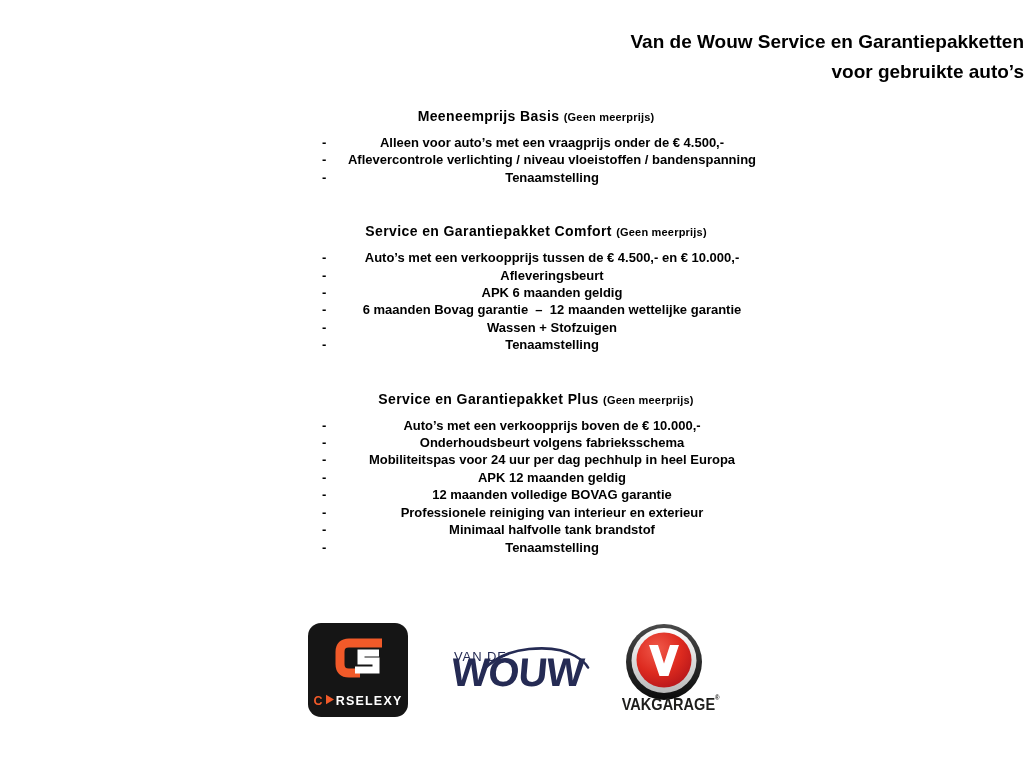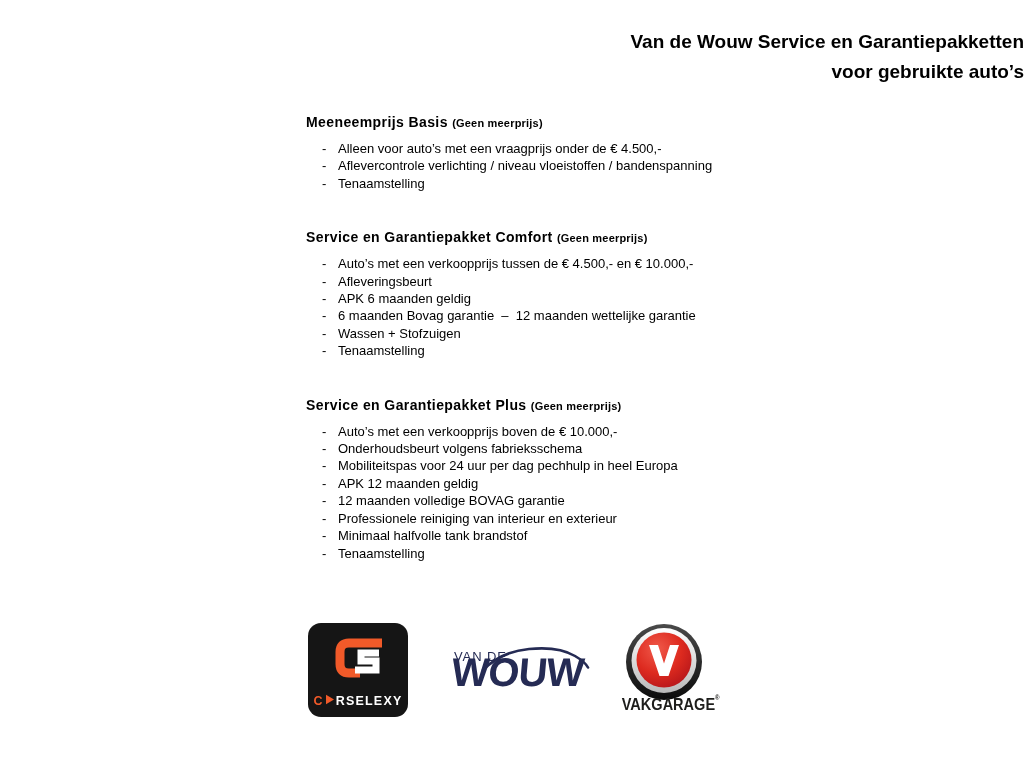--- a/index.html
+++ b/index.html
@@ -7,28 +7,28 @@
     position:relative; width:1024px; height:768px; background:#fff;
     font-family:"Liberation Sans", sans-serif; color:var(--ink,#000);
     overflow:hidden;
   }
   
   .title {
     position:absolute; top:27px; left:0; width:100%;
     text-align:right; font-weight:bold; font-size:19px; line-height:30px;
   }
   
-  .content { position:absolute; top:114px; left:306px; width:460px; }
+  .content { position:absolute; top:108px; left:306px; width:460px;text-align:center; }
   .section h2 {
     margin:0 0 8px 0; font-size:14px; font-weight:bold;
     letter-spacing:0.4px; line-height:17px; white-space:nowrap;
   }
   .section h2 .note { font-size:11px; letter-spacing:0.2px; }
   .section + .section { margin-top:37px; }
-  .section ul { margin:0; padding:0 0 0 16px; list-style:none; }
+  .section ul { margin:0; padding:0 0 0 16px; list-style:none;font-weight:bold; }
   .section li {
     position:relative; padding-left:16px; font-size:13px; line-height:17.4px;
     white-space:pre-wrap;
   }
   .section li::before { content:"-"; position:absolute; left:0; top:0; }
   
   .logo-cs {
     position:absolute; left:308px; top:623px; width:100px; height:94px;
     background:var(--cs-bg,#151515); border-radius:13px;
   }

